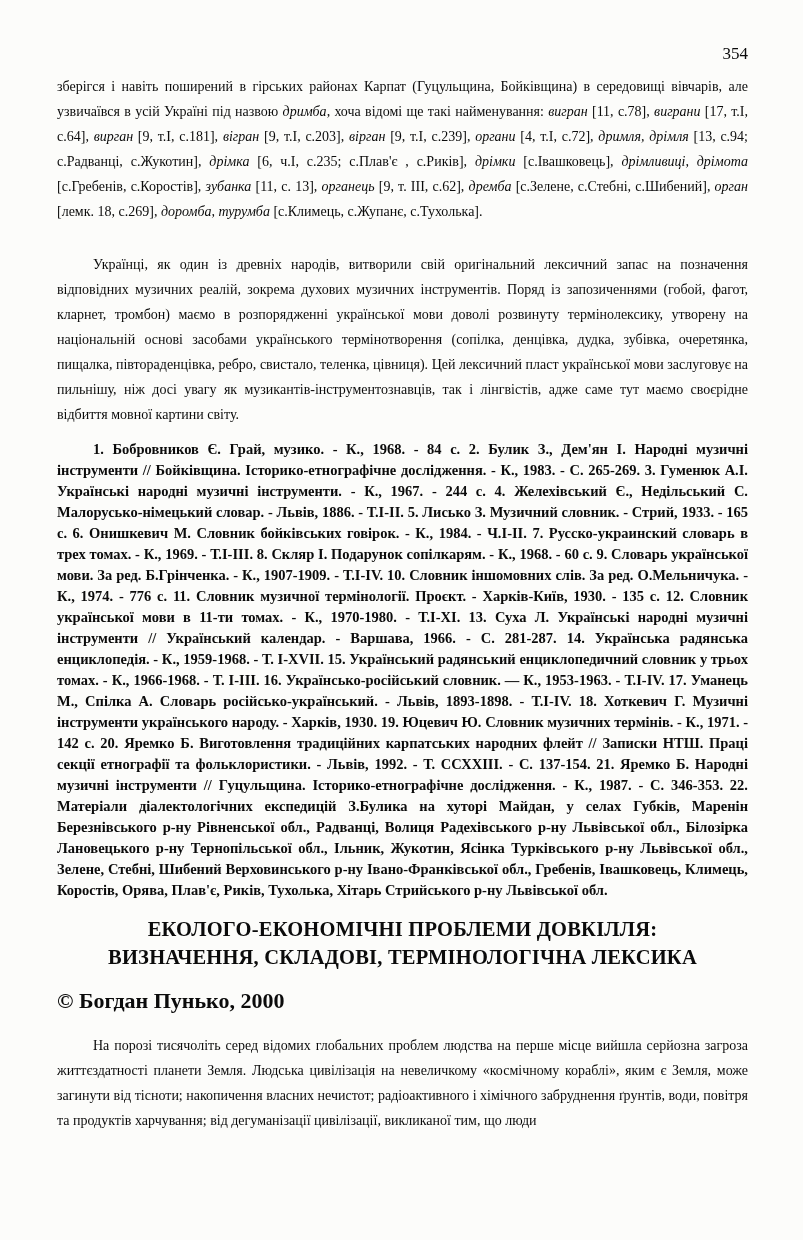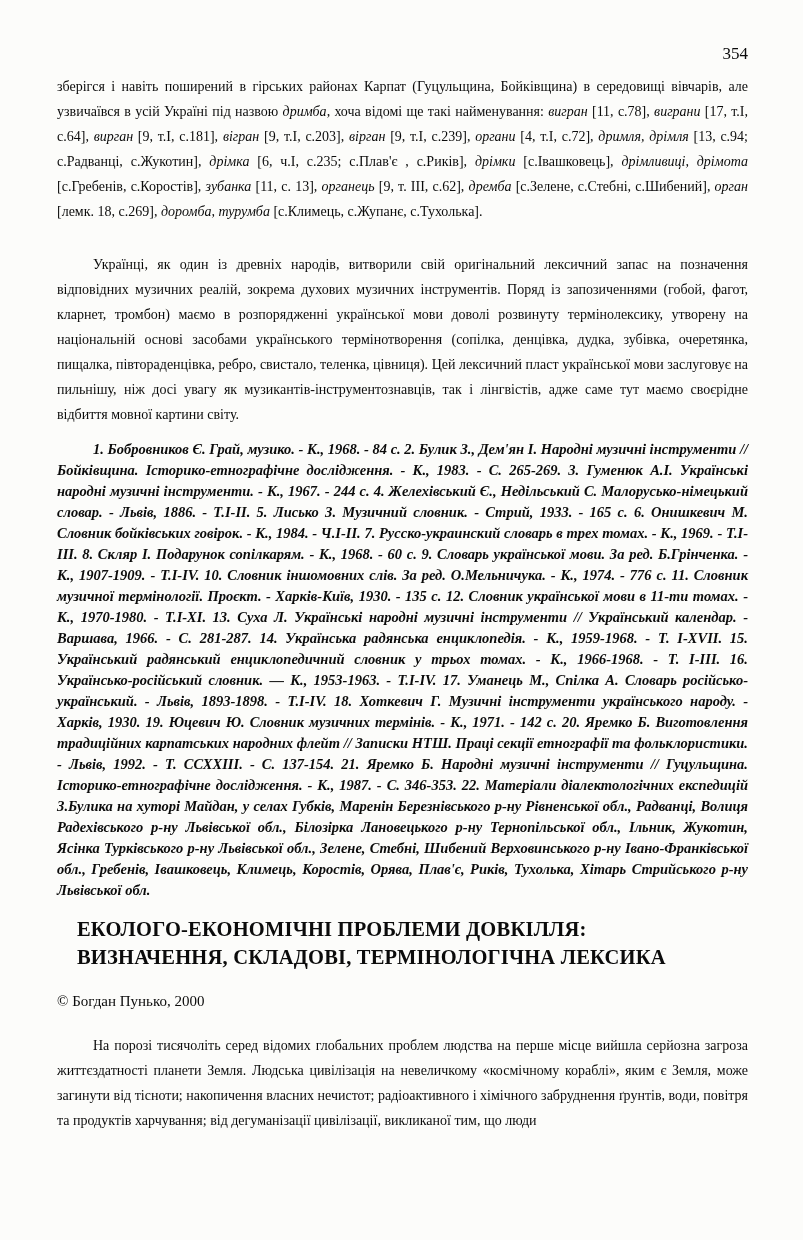--- a/index.html
+++ b/index.html
@@ -32,37 +32,36 @@
     margin: 0;
   }
   .indent-first {
     text-indent: 36px;
     margin-top: 28px;
   }
   .references {
     margin-top: 12px;
     font-size: 14.5px;
     line-height: 21px;
-    font-style: italic;
     font-weight: bold;
     text-align: justify;
     text-indent: 36px;
   }
   .article-title {
     padding: 0 20px;
-    text-align: left;
+    text-align: center;
     font-weight: bold;
     font-size: 20.5px;
     line-height: 28px;
     letter-spacing: 0.2px;
   }
   .copyright-line {
     margin-top: 18px;
-    font-weight: normal;
-    font-size: 15px;
+    font-weight: bold;
+    font-size: 22px;
     line-height: 24px;
   }
   .affiliation-line {
     font-size: 17.5px;
     line-height: 24px;
   }
   .intro-par {
     margin-top: 20px;
   }
 </style>

